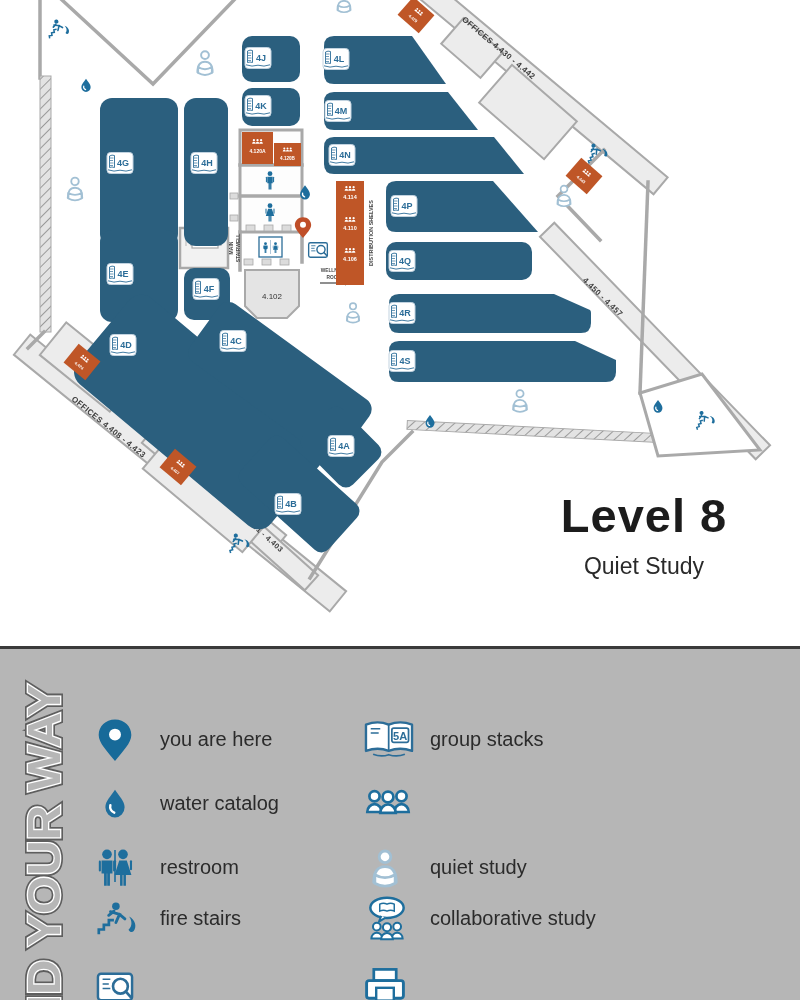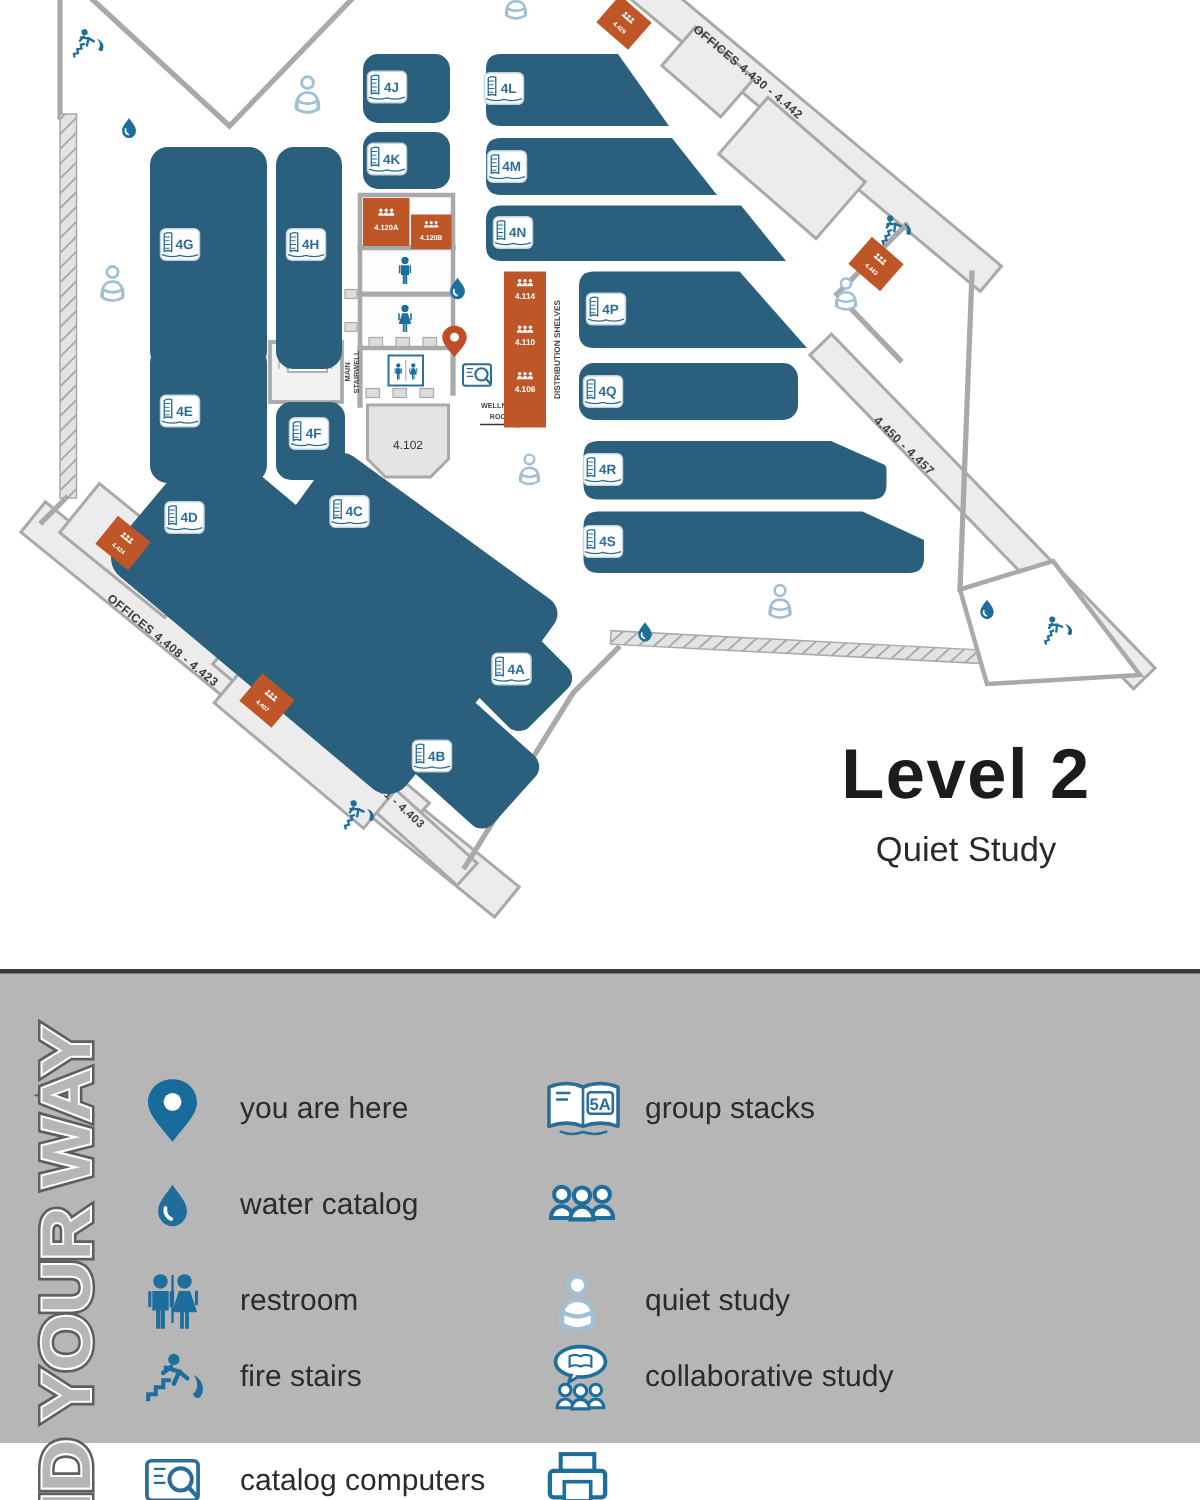--- a/index.html
+++ b/index.html
@@ -11,21 +11,21 @@
   .orl{fill:#fff;font-weight:bold;text-anchor:middle}
   .corl{fill:#3c3c3c;font-weight:bold;text-anchor:middle;letter-spacing:.4px}
   .tiny{fill:#474747;text-anchor:middle;font-weight:bold}
   .wall{stroke:#a9a9a9;stroke-width:3.5;fill:none;stroke-linecap:square}
   .groom{fill:#ececec;stroke:#a9a9a9;stroke-width:2}
   .stack{fill:#2b5f7e}
   .ogroom{fill:#bf5627}
   .title-block{position:absolute;left:498px;top:488px;width:292px;text-align:center;color:#1c1c1c}
   .title-block .lvl{font-size:47px;font-weight:bold;letter-spacing:1px;margin:0}
   .title-block .sub{font-size:23px;color:#2a2a2a;margin-top:10px}
-  .panel{position:absolute;left:0;top:646px;width:800px;height:316px;background:#b6b6b6;
+  .panel{position:absolute;left:0;top:646px;width:800px;height:354px;background:#b6b6b6;
          border-top:3px solid #3a3a3a;box-sizing:border-box}
   .vtext{position:absolute;left:6px;top:649px}
   .col{position:absolute;top:0;height:354px}
   .col-left{left:92px}
   .col-right{left:362px}
   .lrow{position:absolute;display:flex;align-items:center;height:52px;left:0}
   .lrow:nth-child(1){top:64px}
   .lrow:nth-child(2){top:128px}
   .lrow:nth-child(3){top:192px}
   .lrow:nth-child(4){top:243px}
@@ -370,21 +370,21 @@
     <use href="#i-drop" transform="translate(305,192) scale(0.8)"></use>
     <use href="#i-drop" transform="translate(430,421) scale(0.72)"></use>
     <use href="#i-drop" transform="translate(658,406) scale(0.72)"></use>
 
     <use href="#i-pin" transform="translate(303,227) scale(0.85)" style="color:#bf4e28"></use>
     <use href="#i-catalog" transform="translate(318,250) scale(0.85)"></use>
   </g>
 </svg>
 
 <div class="title-block">
-  <div class="lvl">Level 2</div>
+  <div class="lvl">Level 8</div>
   <div class="sub">Quiet Study</div>
 </div>
 
 <div class="panel">
   <div class="col col-left">
     <div class="lrow">
       <span class="ic">
         <svg width="46" height="46" viewBox="-23 -23 46 46">
             <use href="#i-pin" transform="scale(1.7)" style="color:#176a99"></use>
           </svg>
@@ -416,21 +416,20 @@
           </svg>
       </span>
       <span class="lbl">fire stairs</span>
     </div>
     <div class="lrow">
       <span class="ic">
         <svg width="46" height="46" viewBox="-23 -23 46 46">
             <use href="#i-catalog" transform="scale(1.55)"></use>
           </svg>
       </span>
-      <span class="lbl">catalog computers</span>
     </div>
   </div>
 
   <div class="col col-right">
     <div class="lrow">
       <span class="ic">
         <svg width="54" height="44" viewBox="-17 -13 34 26">
           <use href="#i-bookleg"></use>
           <text x="7" y="0.6" font-size="7" font-weight="bold" fill="#2c6d98" text-anchor="middle">5A</text>
         </svg>

